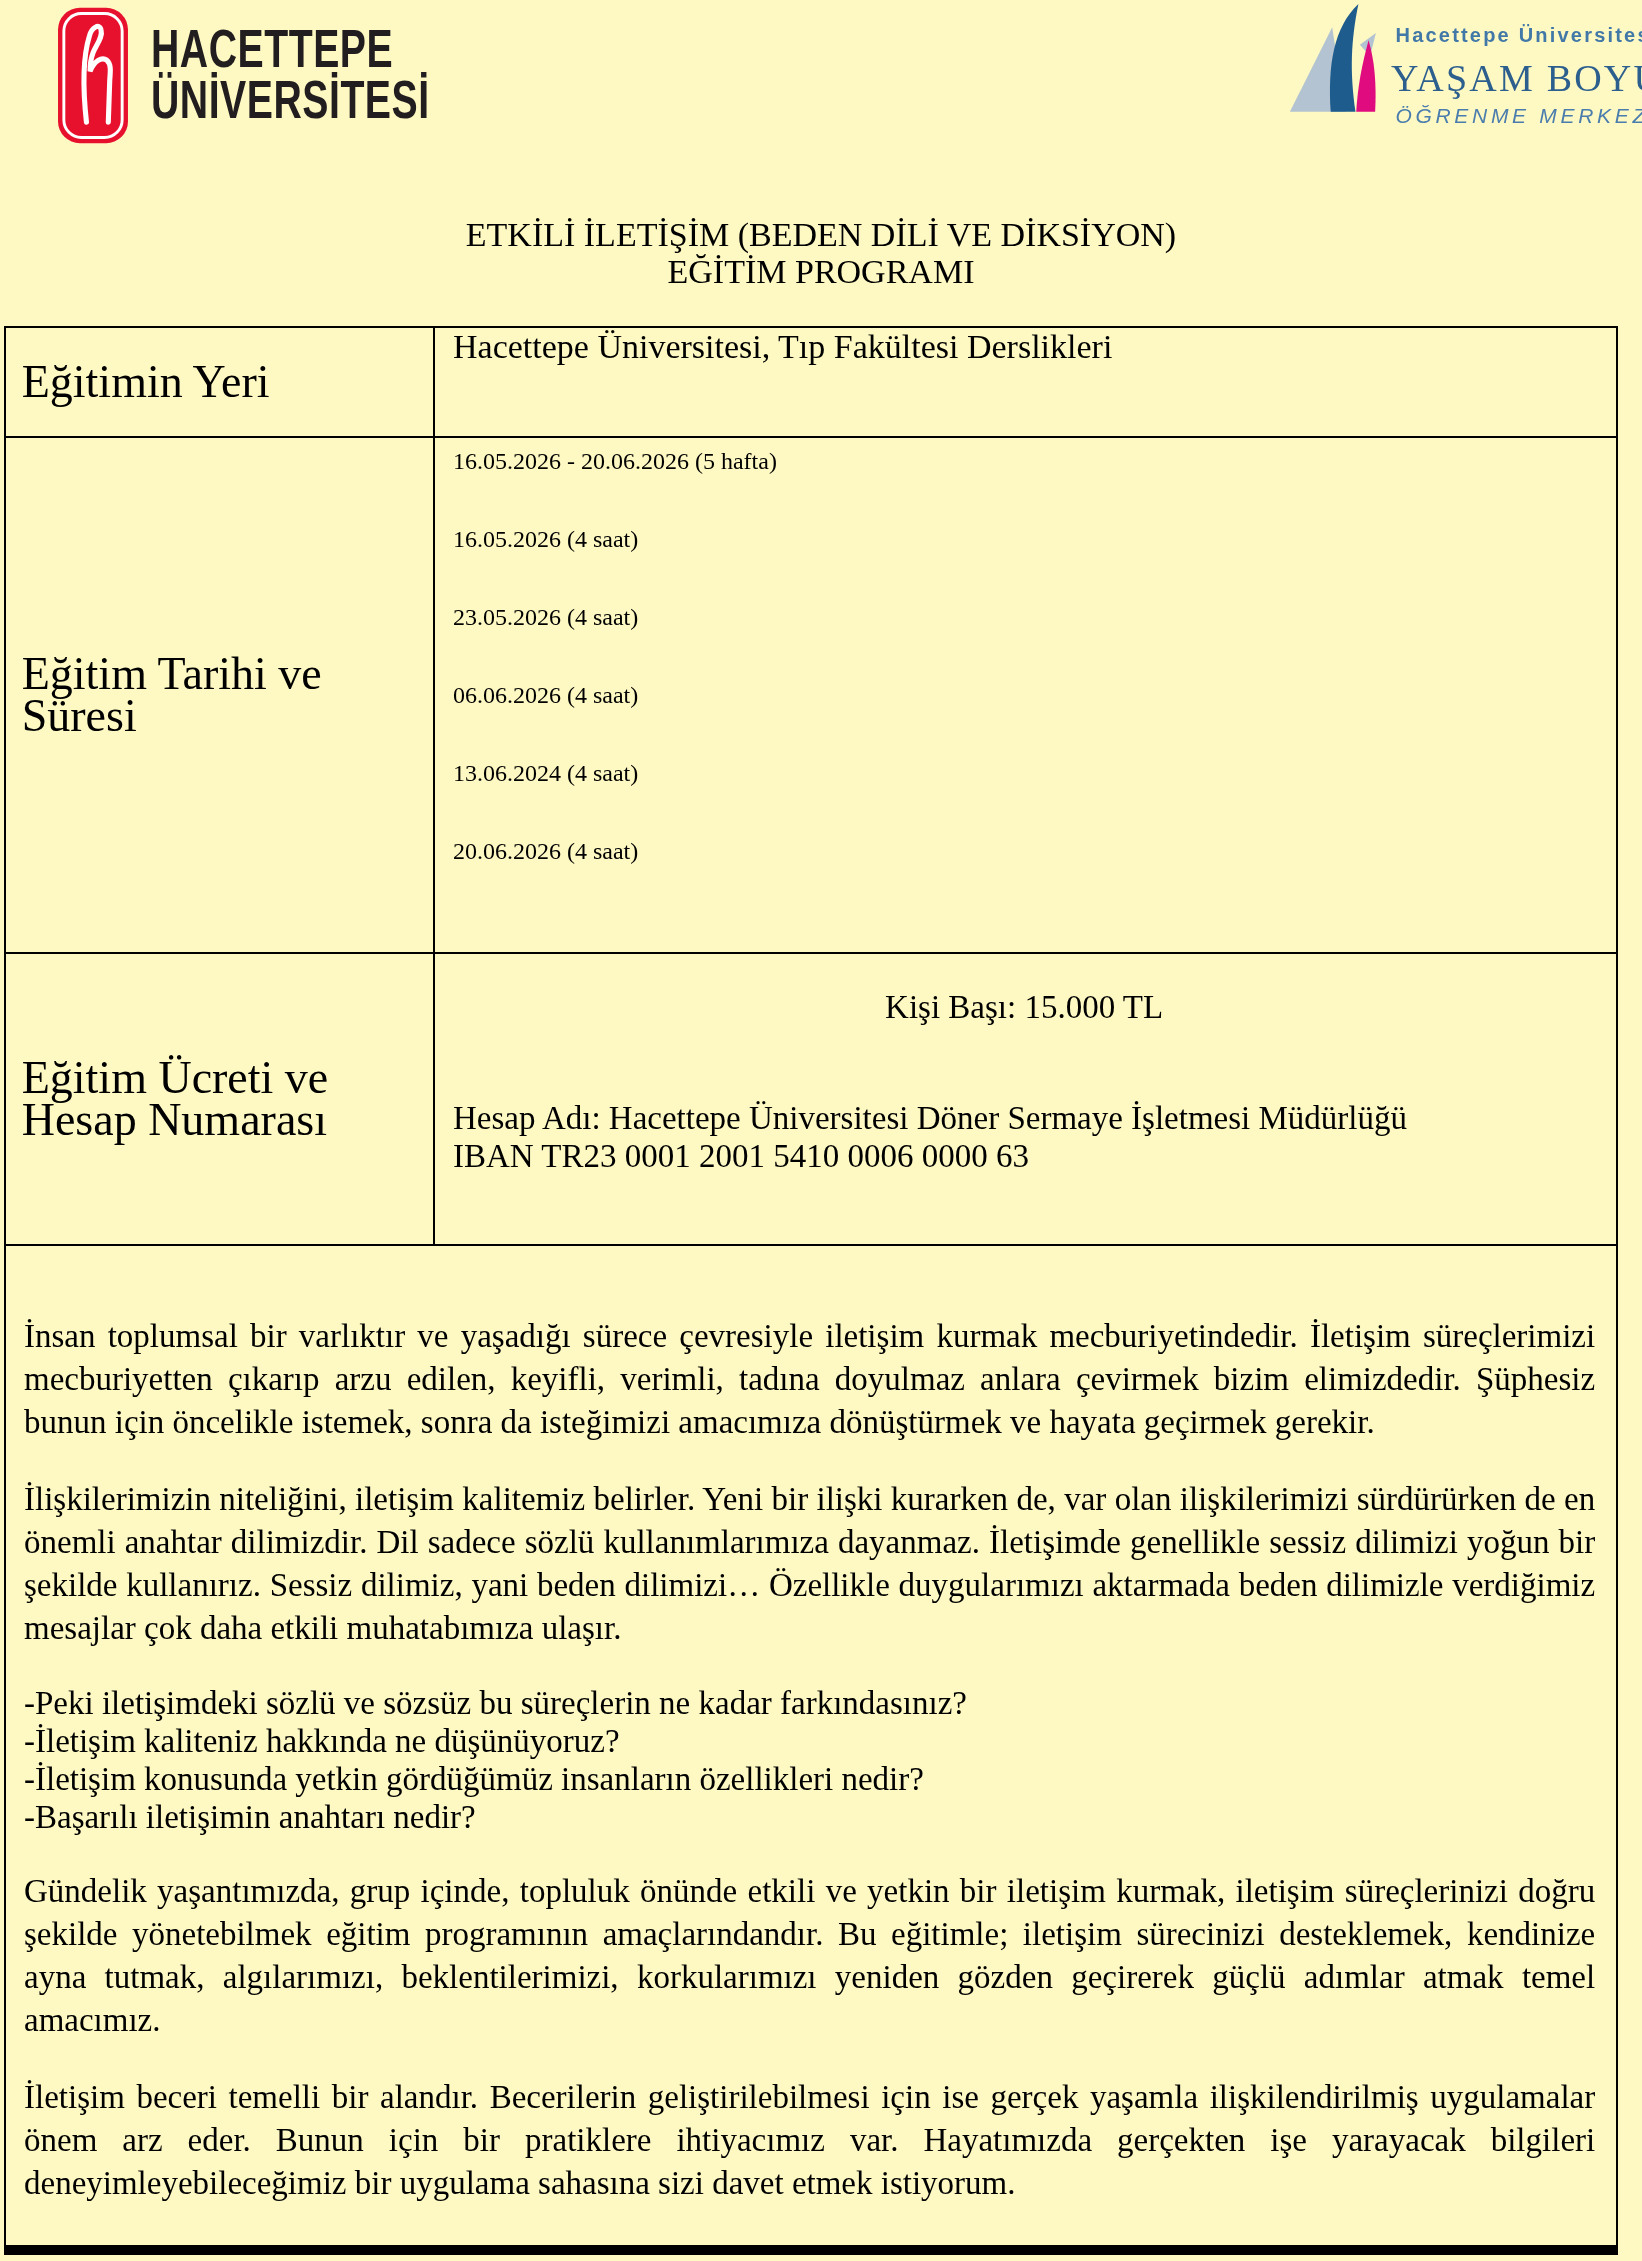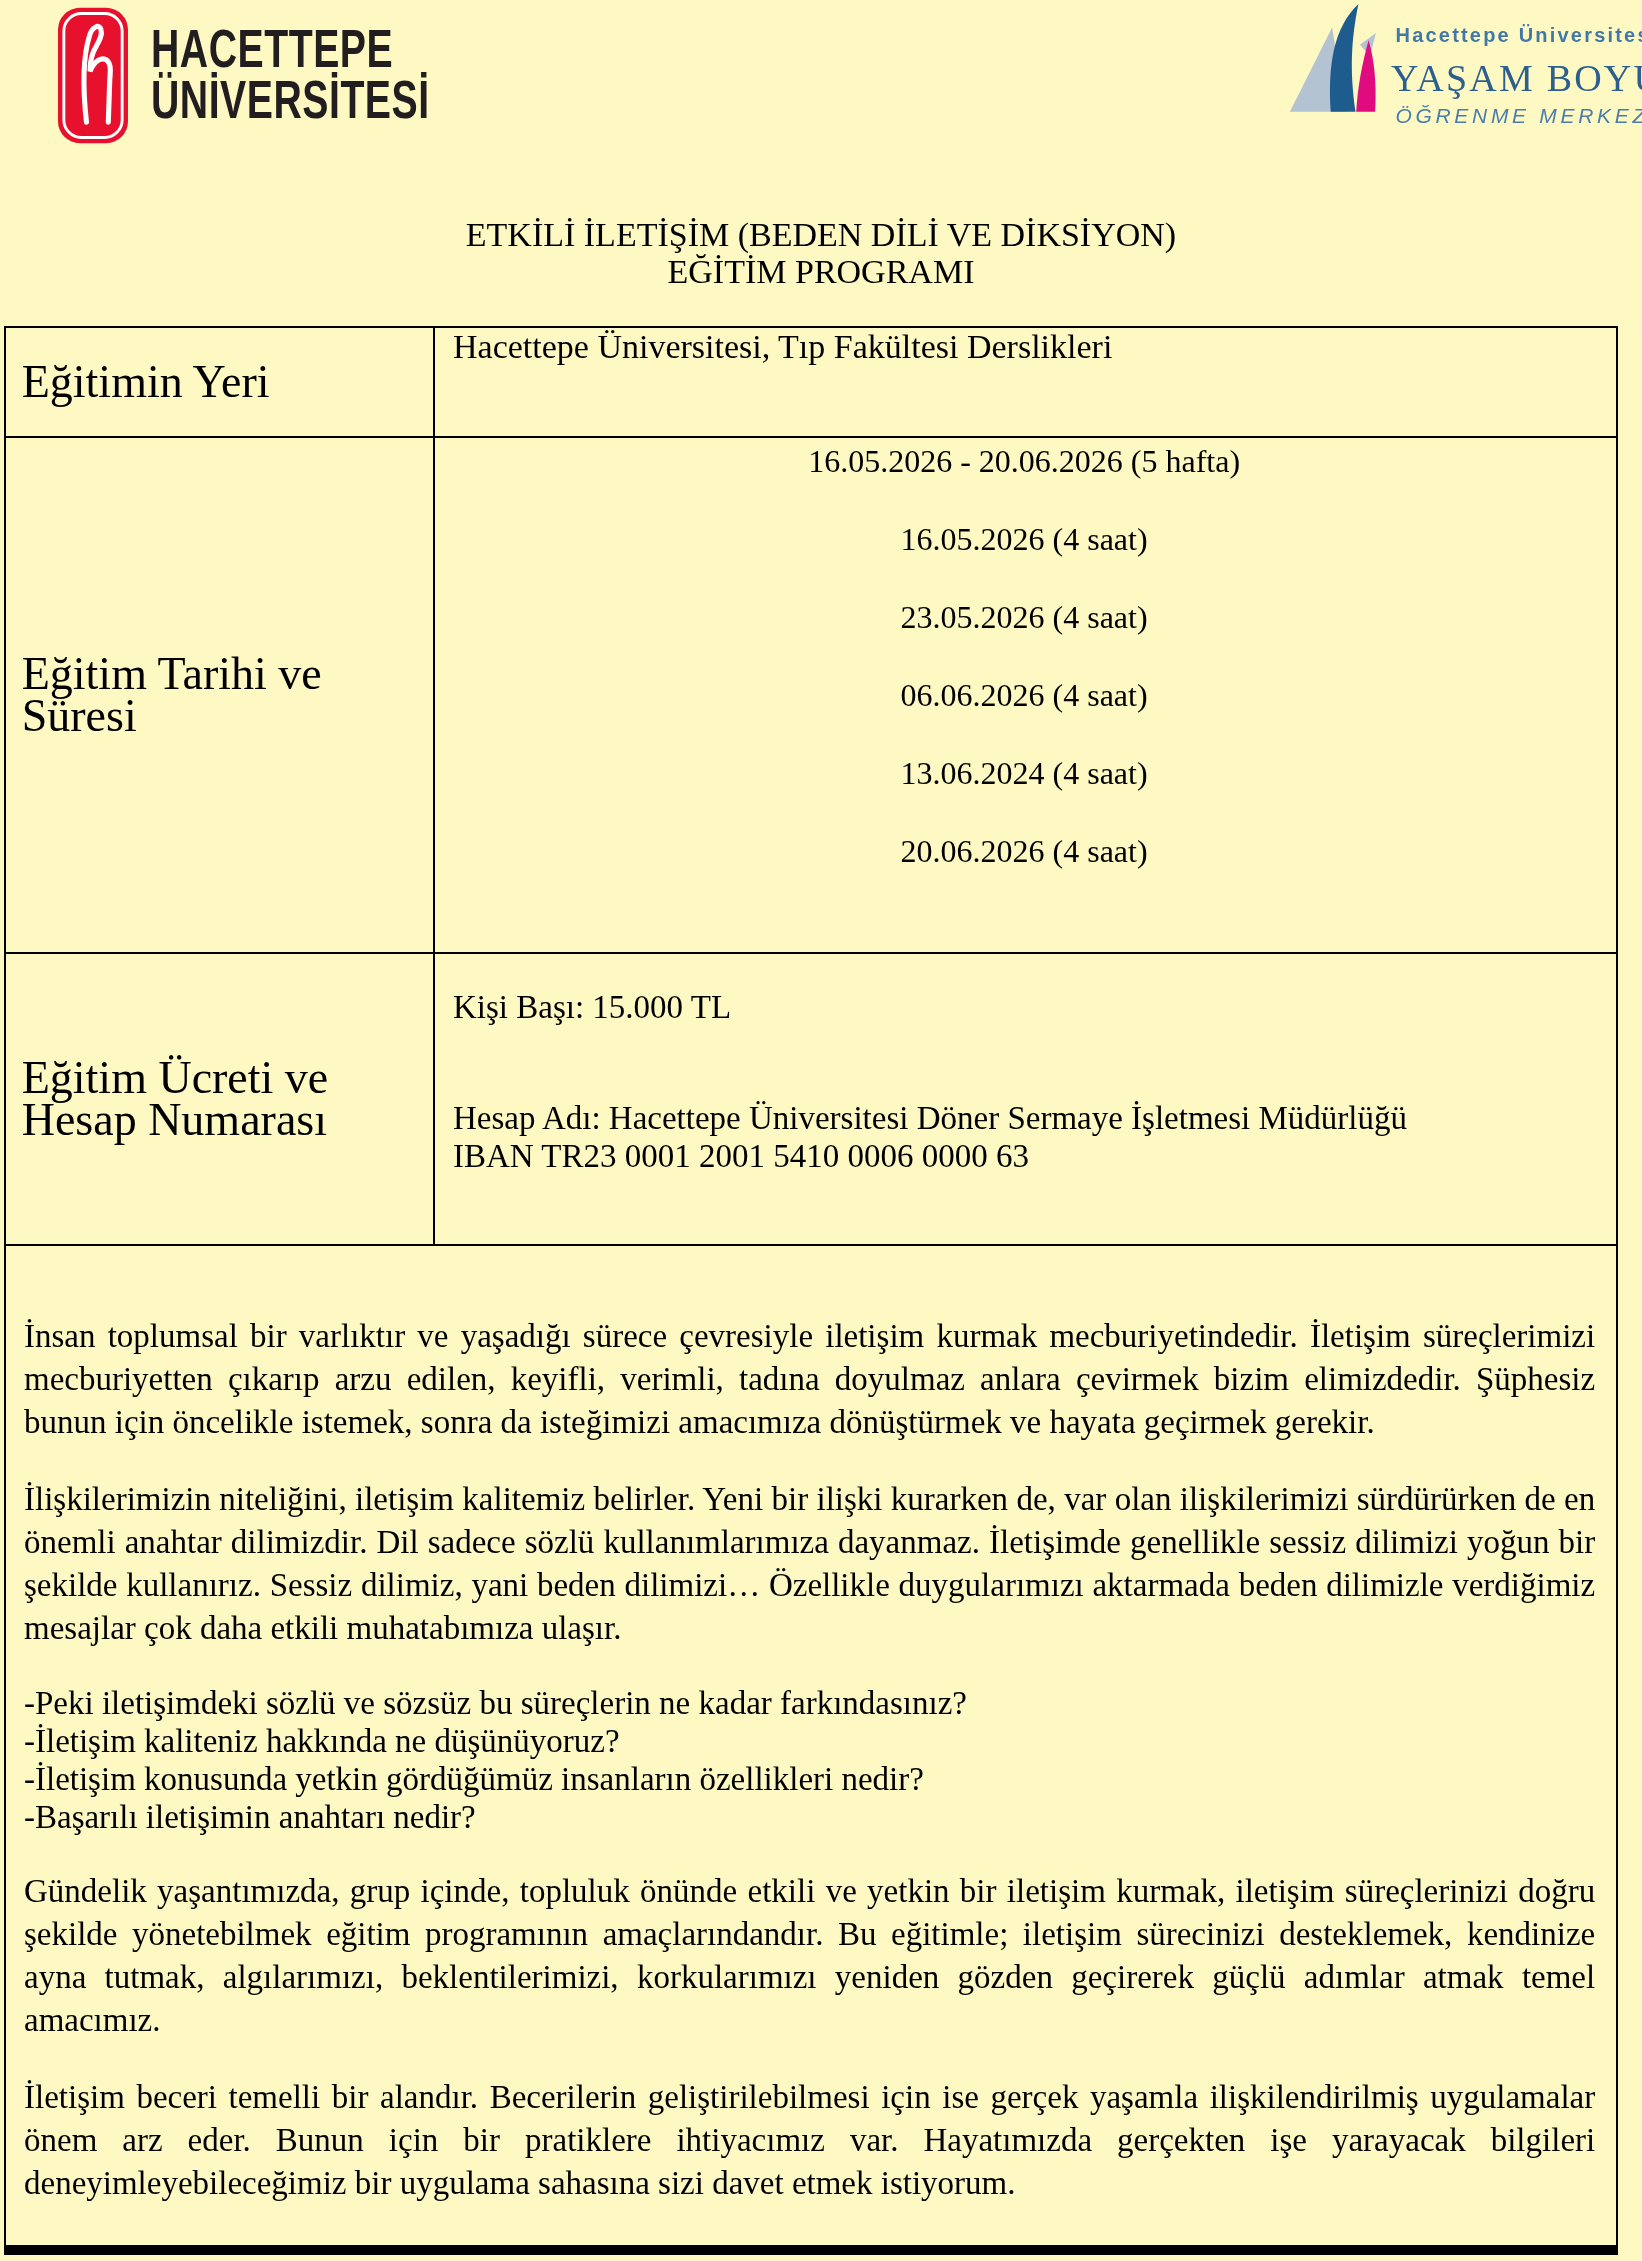--- a/index.html
+++ b/index.html
@@ -54,24 +54,24 @@
   .cell{box-sizing:border-box;overflow:hidden;}
   .label-cell{
     width:429px;flex:0 0 429px;border-right:2.2px solid #000;
     display:flex;flex-direction:column;justify-content:center;
     padding-left:16px;padding-right:8.8px;
     font-size:46px;line-height:42px;
   }
   .content-cell{flex:1 1 auto;padding-left:18.3px;padding-right:20.5px;}
   .v-center{display:flex;align-items:flex-start;}
   .r1 .content-cell{font-size:34px;}
-  .date-line{height:39px;line-height:39px;margin-bottom:39px;font-size:32px;white-space:nowrap;text-align:center;}
+  .date-line{height:39px;line-height:39px;margin-bottom:39px;font-size:24px;white-space:nowrap;}
   .r2 .content-cell{padding-top:4.4px;}
   .r3 .content-cell{padding-top:34px;font-size:33px;}
-  .price-line{line-height:39px;margin-bottom:72px;}
+  .price-line{line-height:39px;margin-bottom:72px;text-align:center;}
   .bank-line{line-height:38px;}
   .r4 .content-cell{padding-top:69px;font-size:33px;}
   .para{line-height:43px;text-align:justify;margin:0 0 34px 0;}
   .q-line{line-height:38px;}
   .q-block{margin:0 0 34px 0;}
   .bottom-bar{height:10.2px;background:#000;}
 </style>
 </head>
 <body>
 

